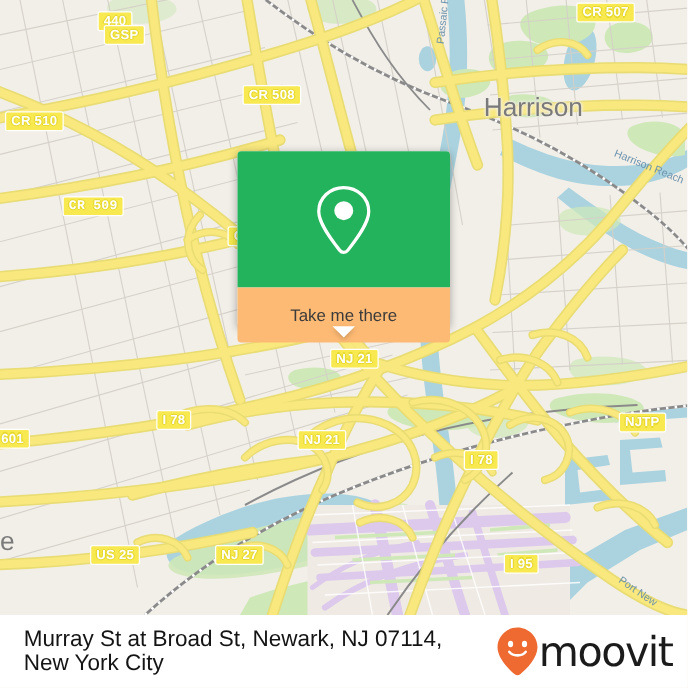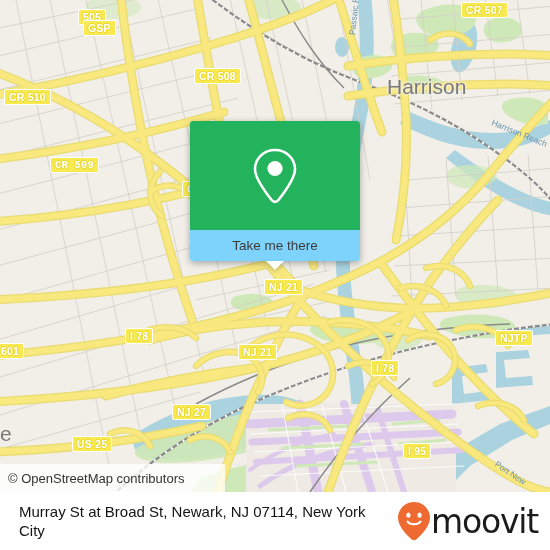--- a/index.html
+++ b/index.html
@@ -86,22 +86,22 @@
     width: 170px; height: 109px;
     background: #23b35c;
     border-radius: 3px 3px 0 0;
     display: flex;
     align-items: center;
     justify-content: center;
   }
   #popup-footer {
     position: absolute;
     left: 0; top: 109px;
-    width: 170px; height: 31px;
-    background: #7dd3fc;
+    width: 170px; height: 44px;
+    background: #fdba74;
     border-radius: 0 0 3px 3px;
     display: flex;
     align-items: center;
     justify-content: center;
     color: #3b3b3b;
     font-size: 13.5px;
     font-family: "Liberation Sans", sans-serif;
   }
   #popup-tail {
     position: absolute;
@@ -140,21 +140,21 @@
     width: 550px; height: 58px;
     background: #ffffff;
     display: flex;
     align-items: center;
   }
   #bottom-address {
     flex: 1;
     padding-left: 19px;
     padding-right: 8px;
     color: #141414;
-    font-size: 15px;
+    font-size: 18px;
     line-height: 19px;
     font-family: "Liberation Sans", sans-serif;
   }
   #moovit-logo {
     display: flex;
     align-items: center;
     padding-right: 12px;
     gap: 0;
   }
   #moovit-wordmark {
@@ -411,34 +411,34 @@
             <path d="M160 172 C146 186 148 206 162 216"></path>
             <path d="M430 40 C444 30 462 32 470 44"></path>
             <path d="M190 440 C206 432 224 438 230 452"></path>
             <path d="M110 434 C126 426 144 432 150 446"></path>
           </g>
         </g>
       </g>
     </svg>
 
     <div id="shield-layer">
-        <div class="shield" style="left: 78px; top: 9px;">505</div>
+        <div class="shield" style="left: 78px; top: 9px;">440</div>
         <div class="shield" style="left: 83px; top: 20px;">GSP</div>
         <div class="shield" style="left: 194px; top: 68px;">CR 508</div>
         <div class="shield" style="left: 4px; top: 89px; text-align: center;">CR 510</div>
         <div class="shield" style="left: 461px; top: 2px;">CR 507</div>
         <div class="shield" style="left: 50px; top: 157px; font-family: Liberation Mono, monospace;">CR 509</div>
         <div class="shield" style="left: 182px; top: 181px;">CR</div>
         <div class="shield" style="left: 264px; top: 279px;">NJ 21</div>
         <div class="shield" style="left: 125px; top: 328px;">I 78</div>
         <div class="shield" style="left: -4px; top: 343px;">601</div>
         <div class="shield" style="left: 238px; top: 344px;">NJ 21</div>
         <div class="shield" style="left: 371px; top: 360px;">I 78</div>
         <div class="shield" style="left: 495px; top: 330px;">NJTP</div>
-        <div class="shield" style="left: 172px; top: 404px;">NJ 27</div>
+        <div class="shield" style="left: 172px; top: 436px;">NJ 27</div>
         <div class="shield" style="left: 403px; top: 443px;">I 95</div>
         <div class="shield" style="left: 72px; top: 436px;">US 25</div>
       </div>
 
     <div id="place-layer">
         <div class="place-label" style="left: 387px; top: 75px;">Harrison</div>
         <div class="place-label" style="left: 0px; top: 422px;">e</div>
       </div>
 
     <div id="water-layer">
@@ -455,23 +455,20 @@
                    C43 11.6 34.2 3 23 3 Z" fill="none" stroke="#ffffff" stroke-width="2.6"></path>
           <circle cx="23" cy="21.5" r="7.6" fill="#ffffff"></circle>
         </svg>
       </div>
       <div id="popup-footer">
         <span>Take me there</span>
       </div>
       <div id="popup-tail"></div>
     </div>
 
-    <div id="attribution">
-      <span>© OpenStreetMap contributors</span>
-    </div>
   </div>
 
   <div id="bottom-bar">
     <div id="bottom-address">Murray St at Broad St, Newark, NJ 07114, New York City</div>
     <div id="moovit-logo">
       <svg width="34" height="40" viewBox="0 0 34 40">
         <path d="M17 1 C8.2 1 1 8.1 1 16.8 C1 25 9.2 33.8 14.8 38.4
                  C16.1 39.5 17.9 39.5 19.2 38.4 C24.8 33.8 33 25 33 16.8
                  C33 8.1 25.8 1 17 1 Z" fill="#ef6a30"></path>
         <ellipse cx="11.4" cy="14.2" rx="2.1" ry="2.6" fill="#ffffff"></ellipse>

